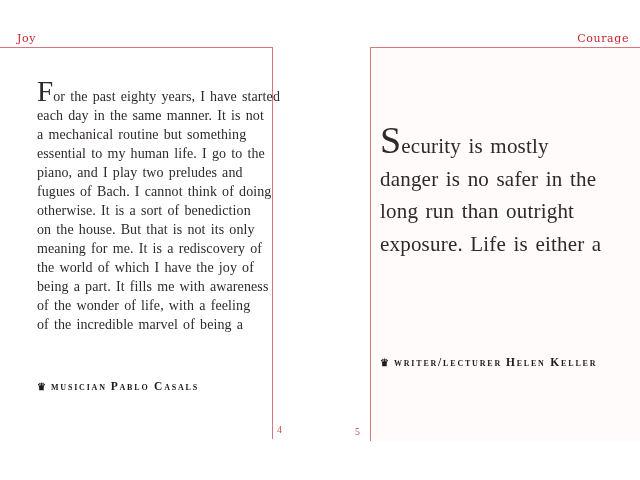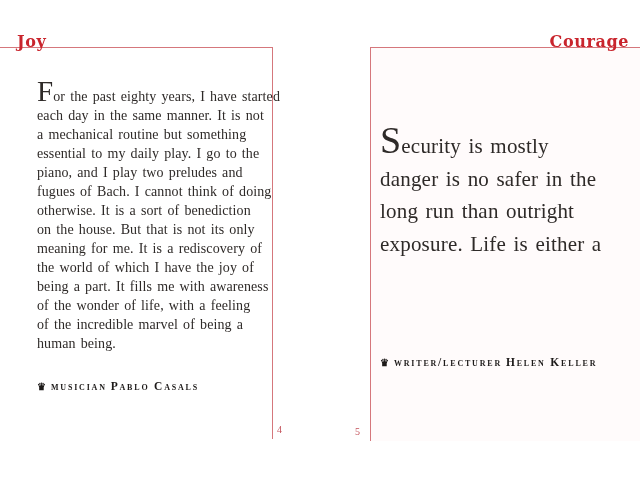--- a/index.html
+++ b/index.html
@@ -19,21 +19,21 @@
     border-top:1px solid var(--rule);border-right:1px solid var(--rule);
   }
   .rule-right{
     position:absolute;left:370px;top:47px;width:270px;height:393px;
     border-top:1px solid var(--rule);border-left:1px solid var(--rule);
     background:#fffbfb;
   }
   
   .chapter-label{
     position:absolute;top:32px;
-    font-family:"DejaVu Serif", serif;font-weight:bold;font-size:16px;
+    font-family:"DejaVu Serif", serif;font-weight:normal;font-size:11px;
     color:var(--accent);letter-spacing:0.6px;
   }
   .label-joy{left:17px;}
   .label-courage{right:11px;}
   
   .quote{position:absolute;white-space:nowrap;}
   .quote-left{
     left:37px;top:82px;width:232px;
     font-size:14px;line-height:19px;word-spacing:1.5px;letter-spacing:0.1px;
   }
@@ -68,31 +68,30 @@
 
 <div class="stage">
 
   <div>
     <div class="rule-left"></div>
     <div class="chapter-label label-joy">Joy</div>
     <div class="quote quote-left">
         <div class="qline"><span class="dropcap">F</span>or the past eighty years, I have started</div>
         <div class="qline">each day in the same manner. It is not</div>
         <div class="qline">a mechanical routine but something</div>
-        <div class="qline">essential to my daily play. I go to the</div>
+        <div class="qline">essential to my human life. I go to the</div>
         <div class="qline">piano, and I play two preludes and</div>
         <div class="qline">fugues of Bach. I cannot think of doing</div>
         <div class="qline">otherwise. It is a sort of benediction</div>
         <div class="qline">on the house. But that is not its only</div>
         <div class="qline">meaning for me. It is a rediscovery of</div>
         <div class="qline">the world of which I have the joy of</div>
         <div class="qline">being a part. It fills me with awareness</div>
         <div class="qline">of the wonder of life, with a feeling</div>
         <div class="qline">of the incredible marvel of being a</div>
-        <div class="qline">human being.</div>
       </div>
     <div class="attr attr-left">
       <span class="orn">♛</span><span class="role">musician</span><span class="name">Pablo Casals</span>
     </div>
     <div class="pagenum pn-left">4</div>
   </div>
 
   <div>
     <div class="rule-right"></div>
     <div class="chapter-label label-courage">Courage</div>

